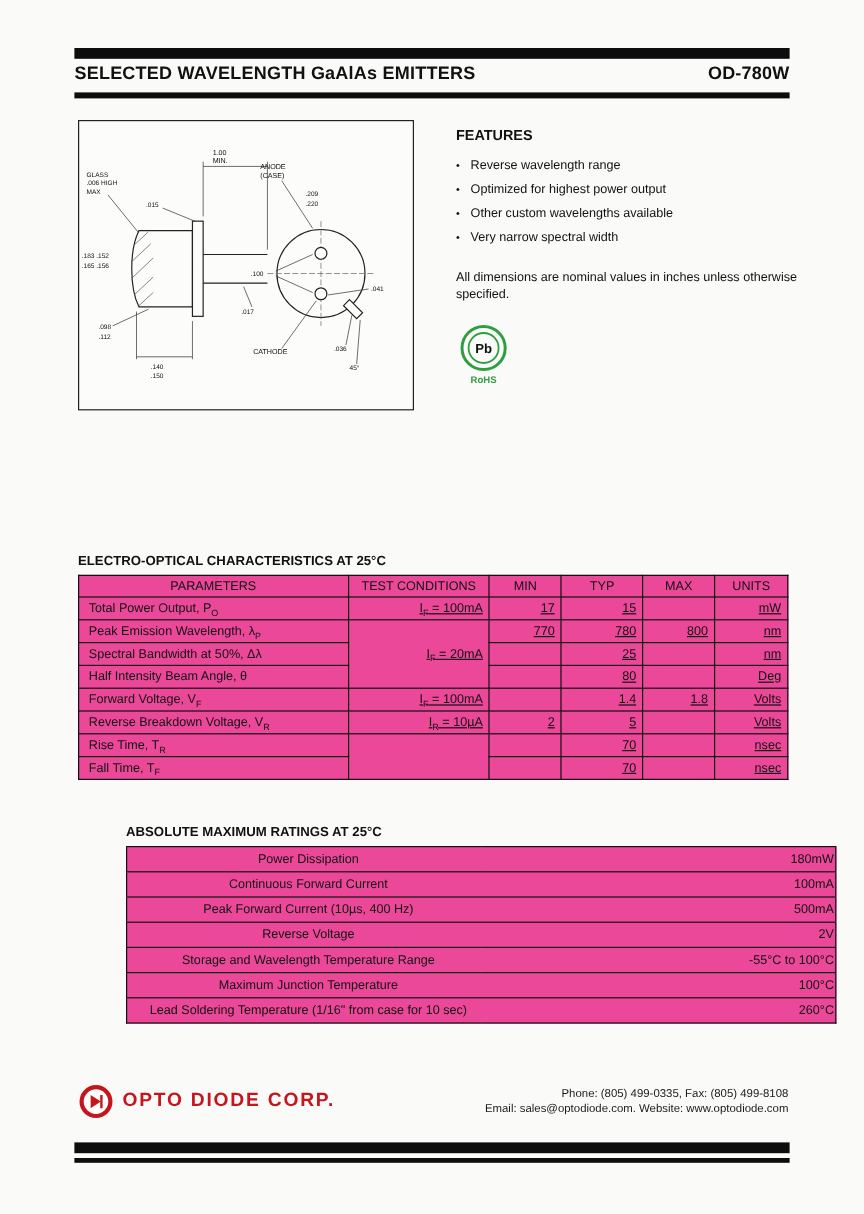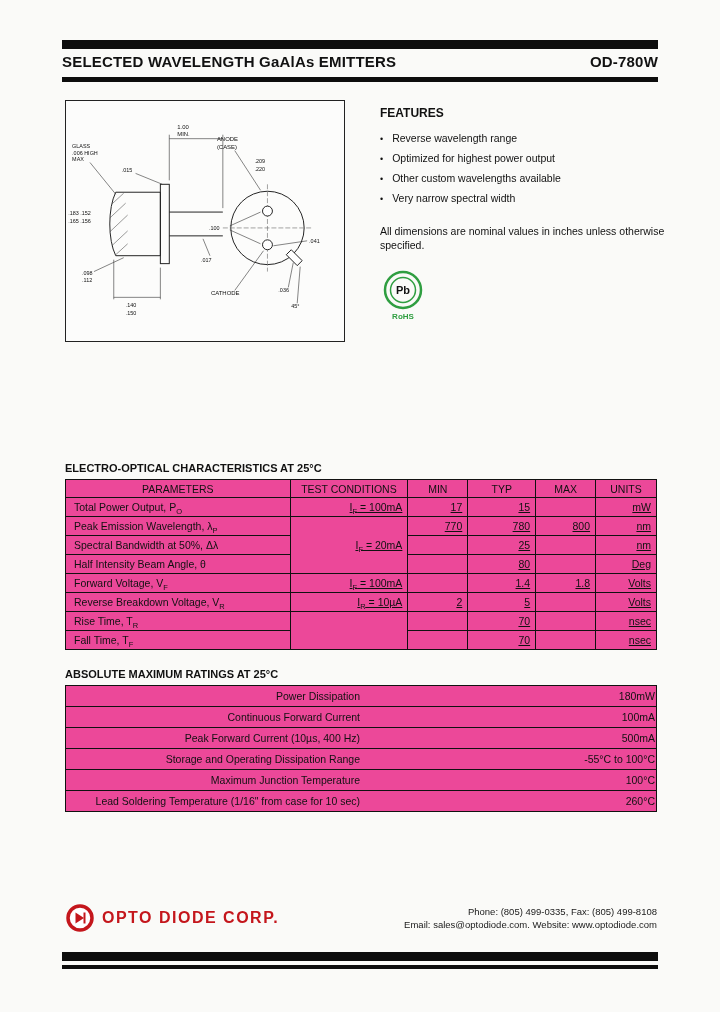--- a/index.html
+++ b/index.html
@@ -15,32 +15,32 @@
   .drawing-box{position:absolute;left:65px;top:100px;width:278px;height:240px;border:1px solid #222;background:#fcfcfb;}
   .drawing-box text{font-family:"Liberation Sans",sans-serif;fill:#111;}
   .features{position:absolute;left:380px;top:106px;width:298px;}
   .features-title{font-size:12px;font-weight:bold;margin-bottom:12px;}
   .feat-item{display:flex;align-items:baseline;height:20px;font-size:10.5px;}
   .bullet{font-size:9px;margin-right:9px;}
   .note{margin-top:12px;font-size:10.5px;line-height:14px;width:300px;}
   .rohs{margin-top:16px;}
   .section{position:absolute;left:65px;width:592px;}
   #eo-section{top:462px;}
-  #amr-section{top:668px;}
+  #amr-section{top:688px;margin-left:40px;}
   .section-title{font-size:11px;font-weight:bold;margin-bottom:5px;}
   table{border-collapse:collapse;width:100%;background:#ec4899;}
   .eo-table{border:1.5px solid #111;}
   .eo-table th,.eo-table td{border:1px solid #111;height:18px;padding:0 5px;font-size:10.5px;font-weight:normal;}
   .eo-table th{text-align:center;height:17px;}
   td.c-param{text-align:left;padding-left:8px;}
   td.c-cond,td.c-num{text-align:right;text-decoration:underline;}
   sub{font-size:7.5px;line-height:0;}
   .amr-table{border:1.5px solid #111;}
   .amr-table td{border-top:1px solid #111;height:18px;font-size:10.5px;}
-  td.amr-param{width:50%;padding-left:8px;text-align:right;}
+  td.amr-param{width:50%;padding-left:8px;text-align:center;}
   td.amr-value{text-align:right;}
   .footer{position:absolute;left:65px;top:903px;width:592px;display:flex;justify-content:space-between;align-items:center;}
   .footer-logo{display:flex;align-items:center;gap:7px;text-align:center;}
   .company{font-size:16px;font-weight:bold;color:#c4161c;letter-spacing:1.5px;}
   .footer-contact{text-align:right;font-size:9.5px;line-height:13px;color:#1a1a1a;}
 </style>
 </head>
 <body>
 
 <div class="page">
@@ -254,21 +254,25 @@
         </tr>
         <tr>
           <td class="amr-param">Continuous Forward Current</td>
           <td class="amr-value">100mA</td>
         </tr>
         <tr>
           <td class="amr-param">Peak Forward Current (10µs, 400 Hz)</td>
           <td class="amr-value">500mA</td>
         </tr>
         <tr>
-          <td class="amr-param">Storage and Operating Dissipation Range</td>
+          <td class="amr-param">Reverse Voltage</td>
+          <td class="amr-value">2V</td>
+        </tr>
+        <tr>
+          <td class="amr-param">Storage and Wavelength Temperature Range</td>
           <td class="amr-value">-55°C to 100°C</td>
         </tr>
         <tr>
           <td class="amr-param">Maximum Junction Temperature</td>
           <td class="amr-value">100°C</td>
         </tr>
         <tr>
           <td class="amr-param">Lead Soldering Temperature (1/16" from case for 10 sec)</td>
           <td class="amr-value">260°C</td>
         </tr>

